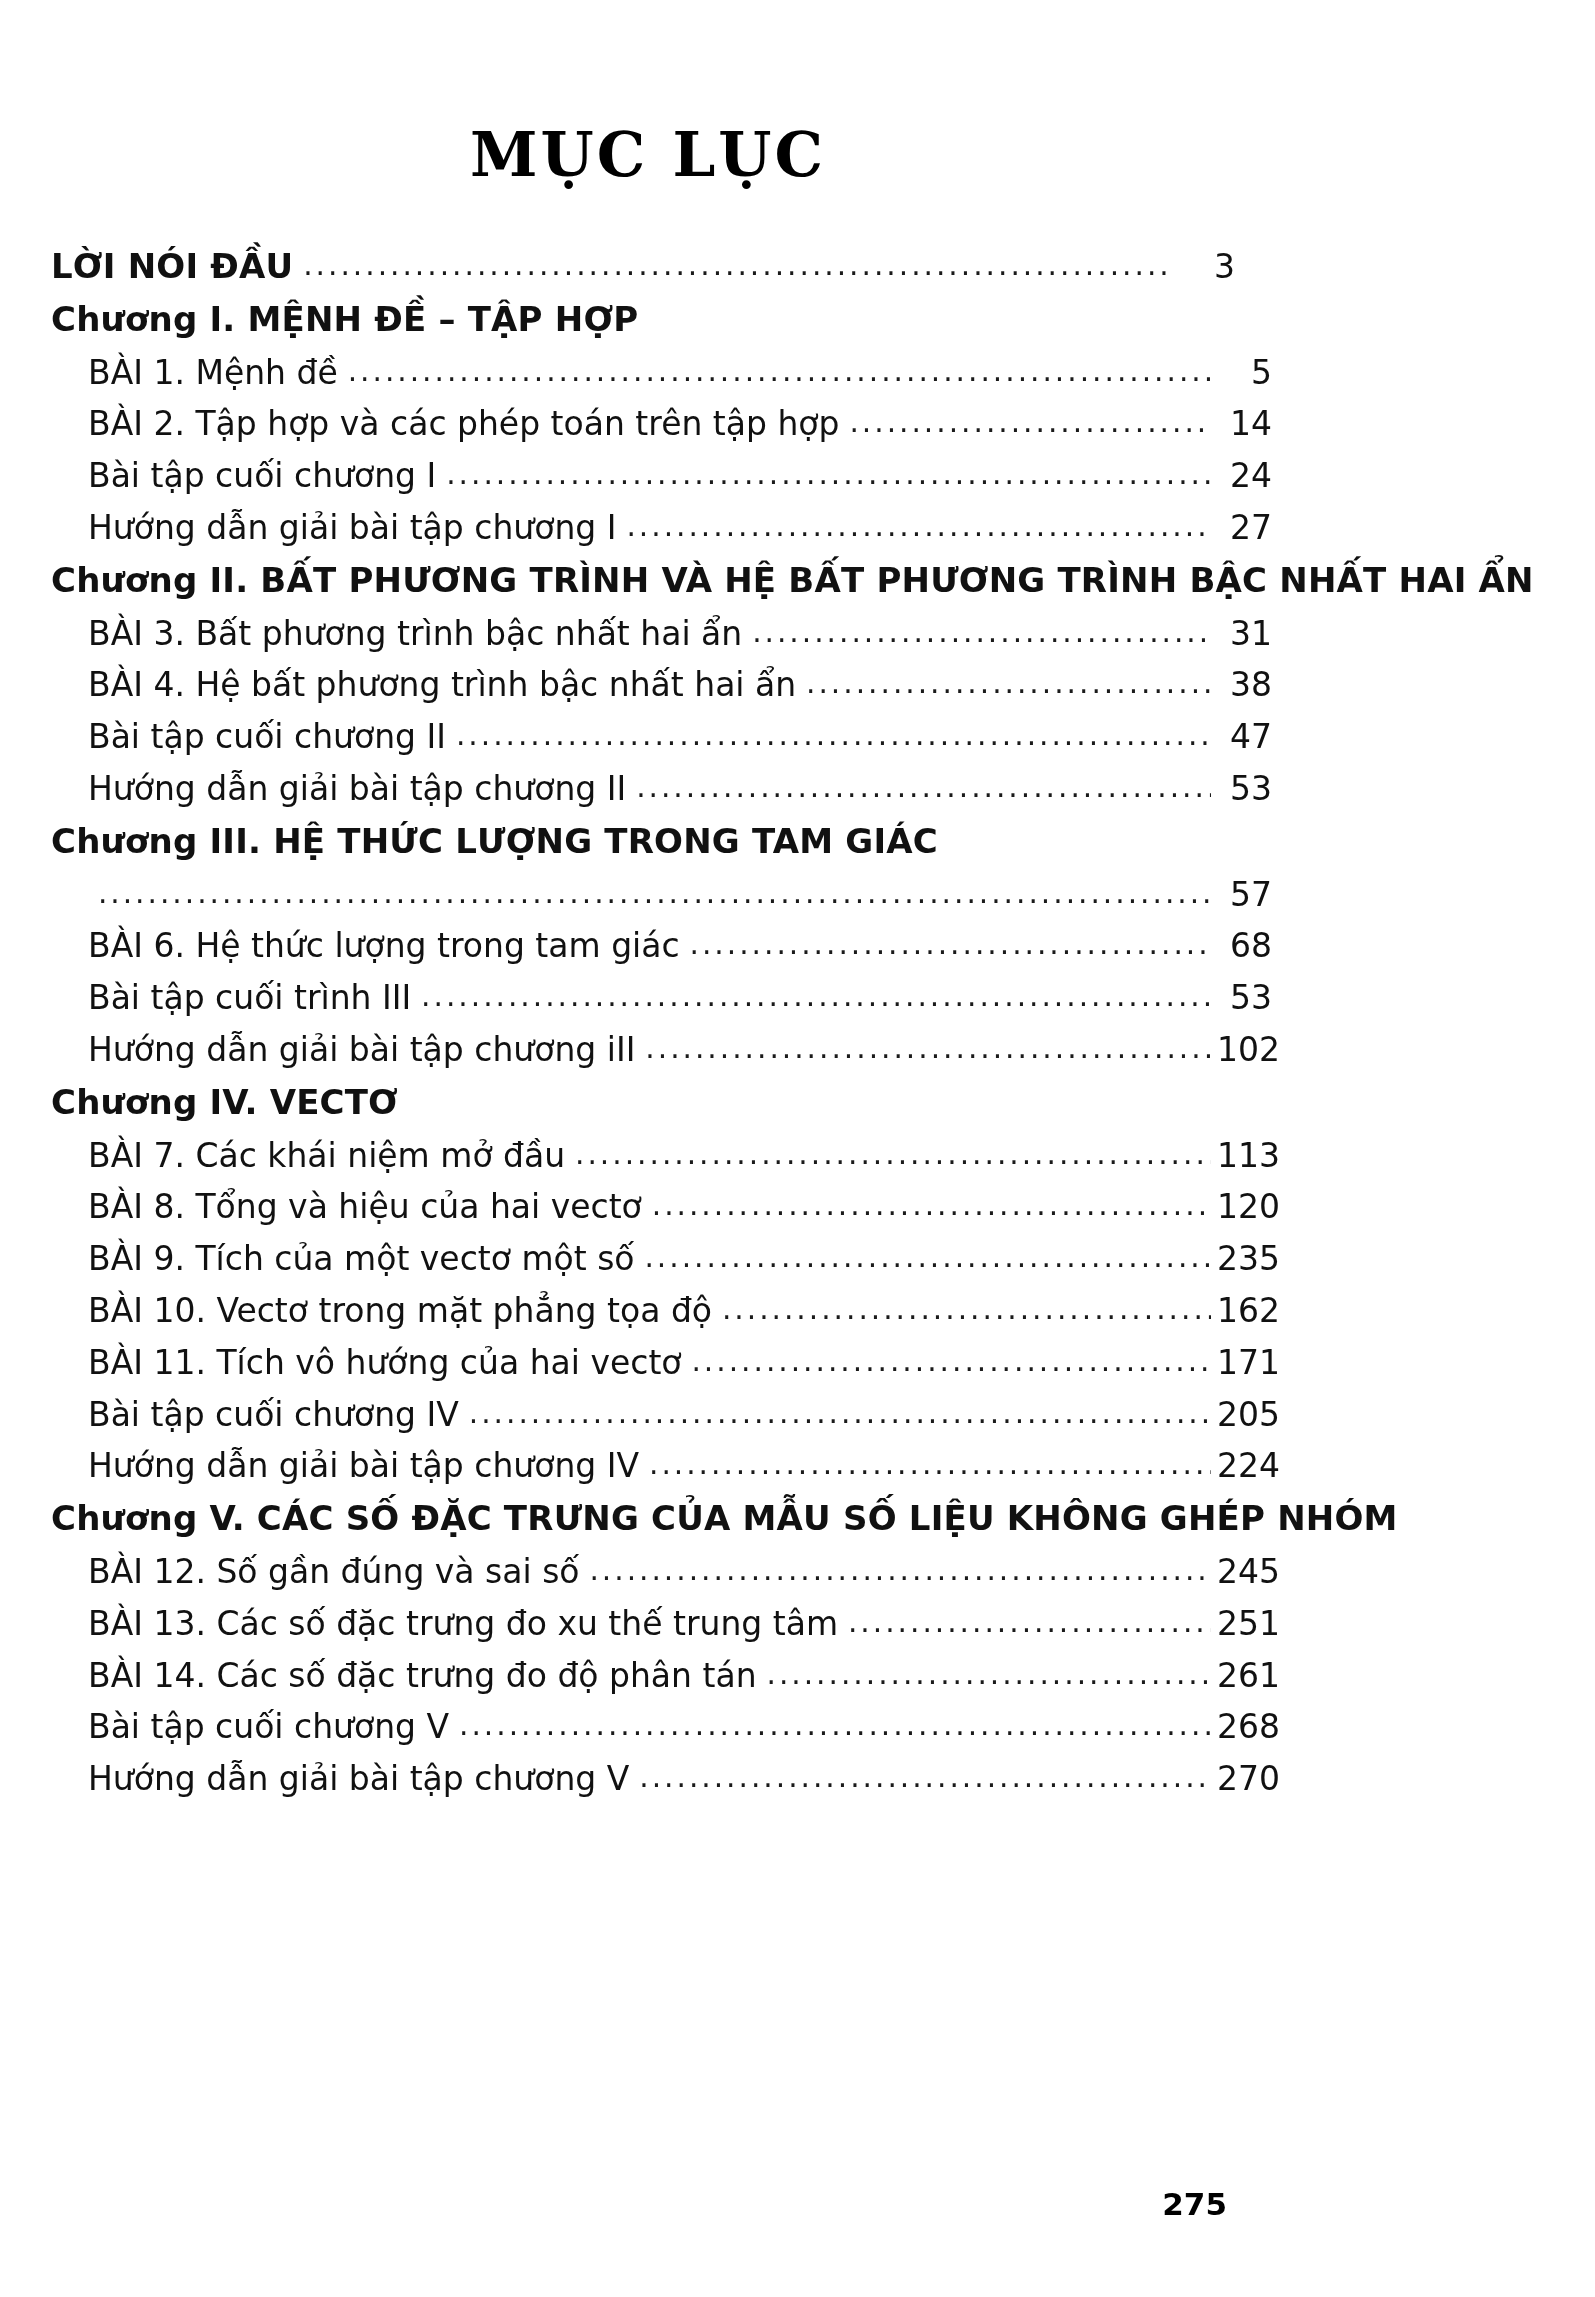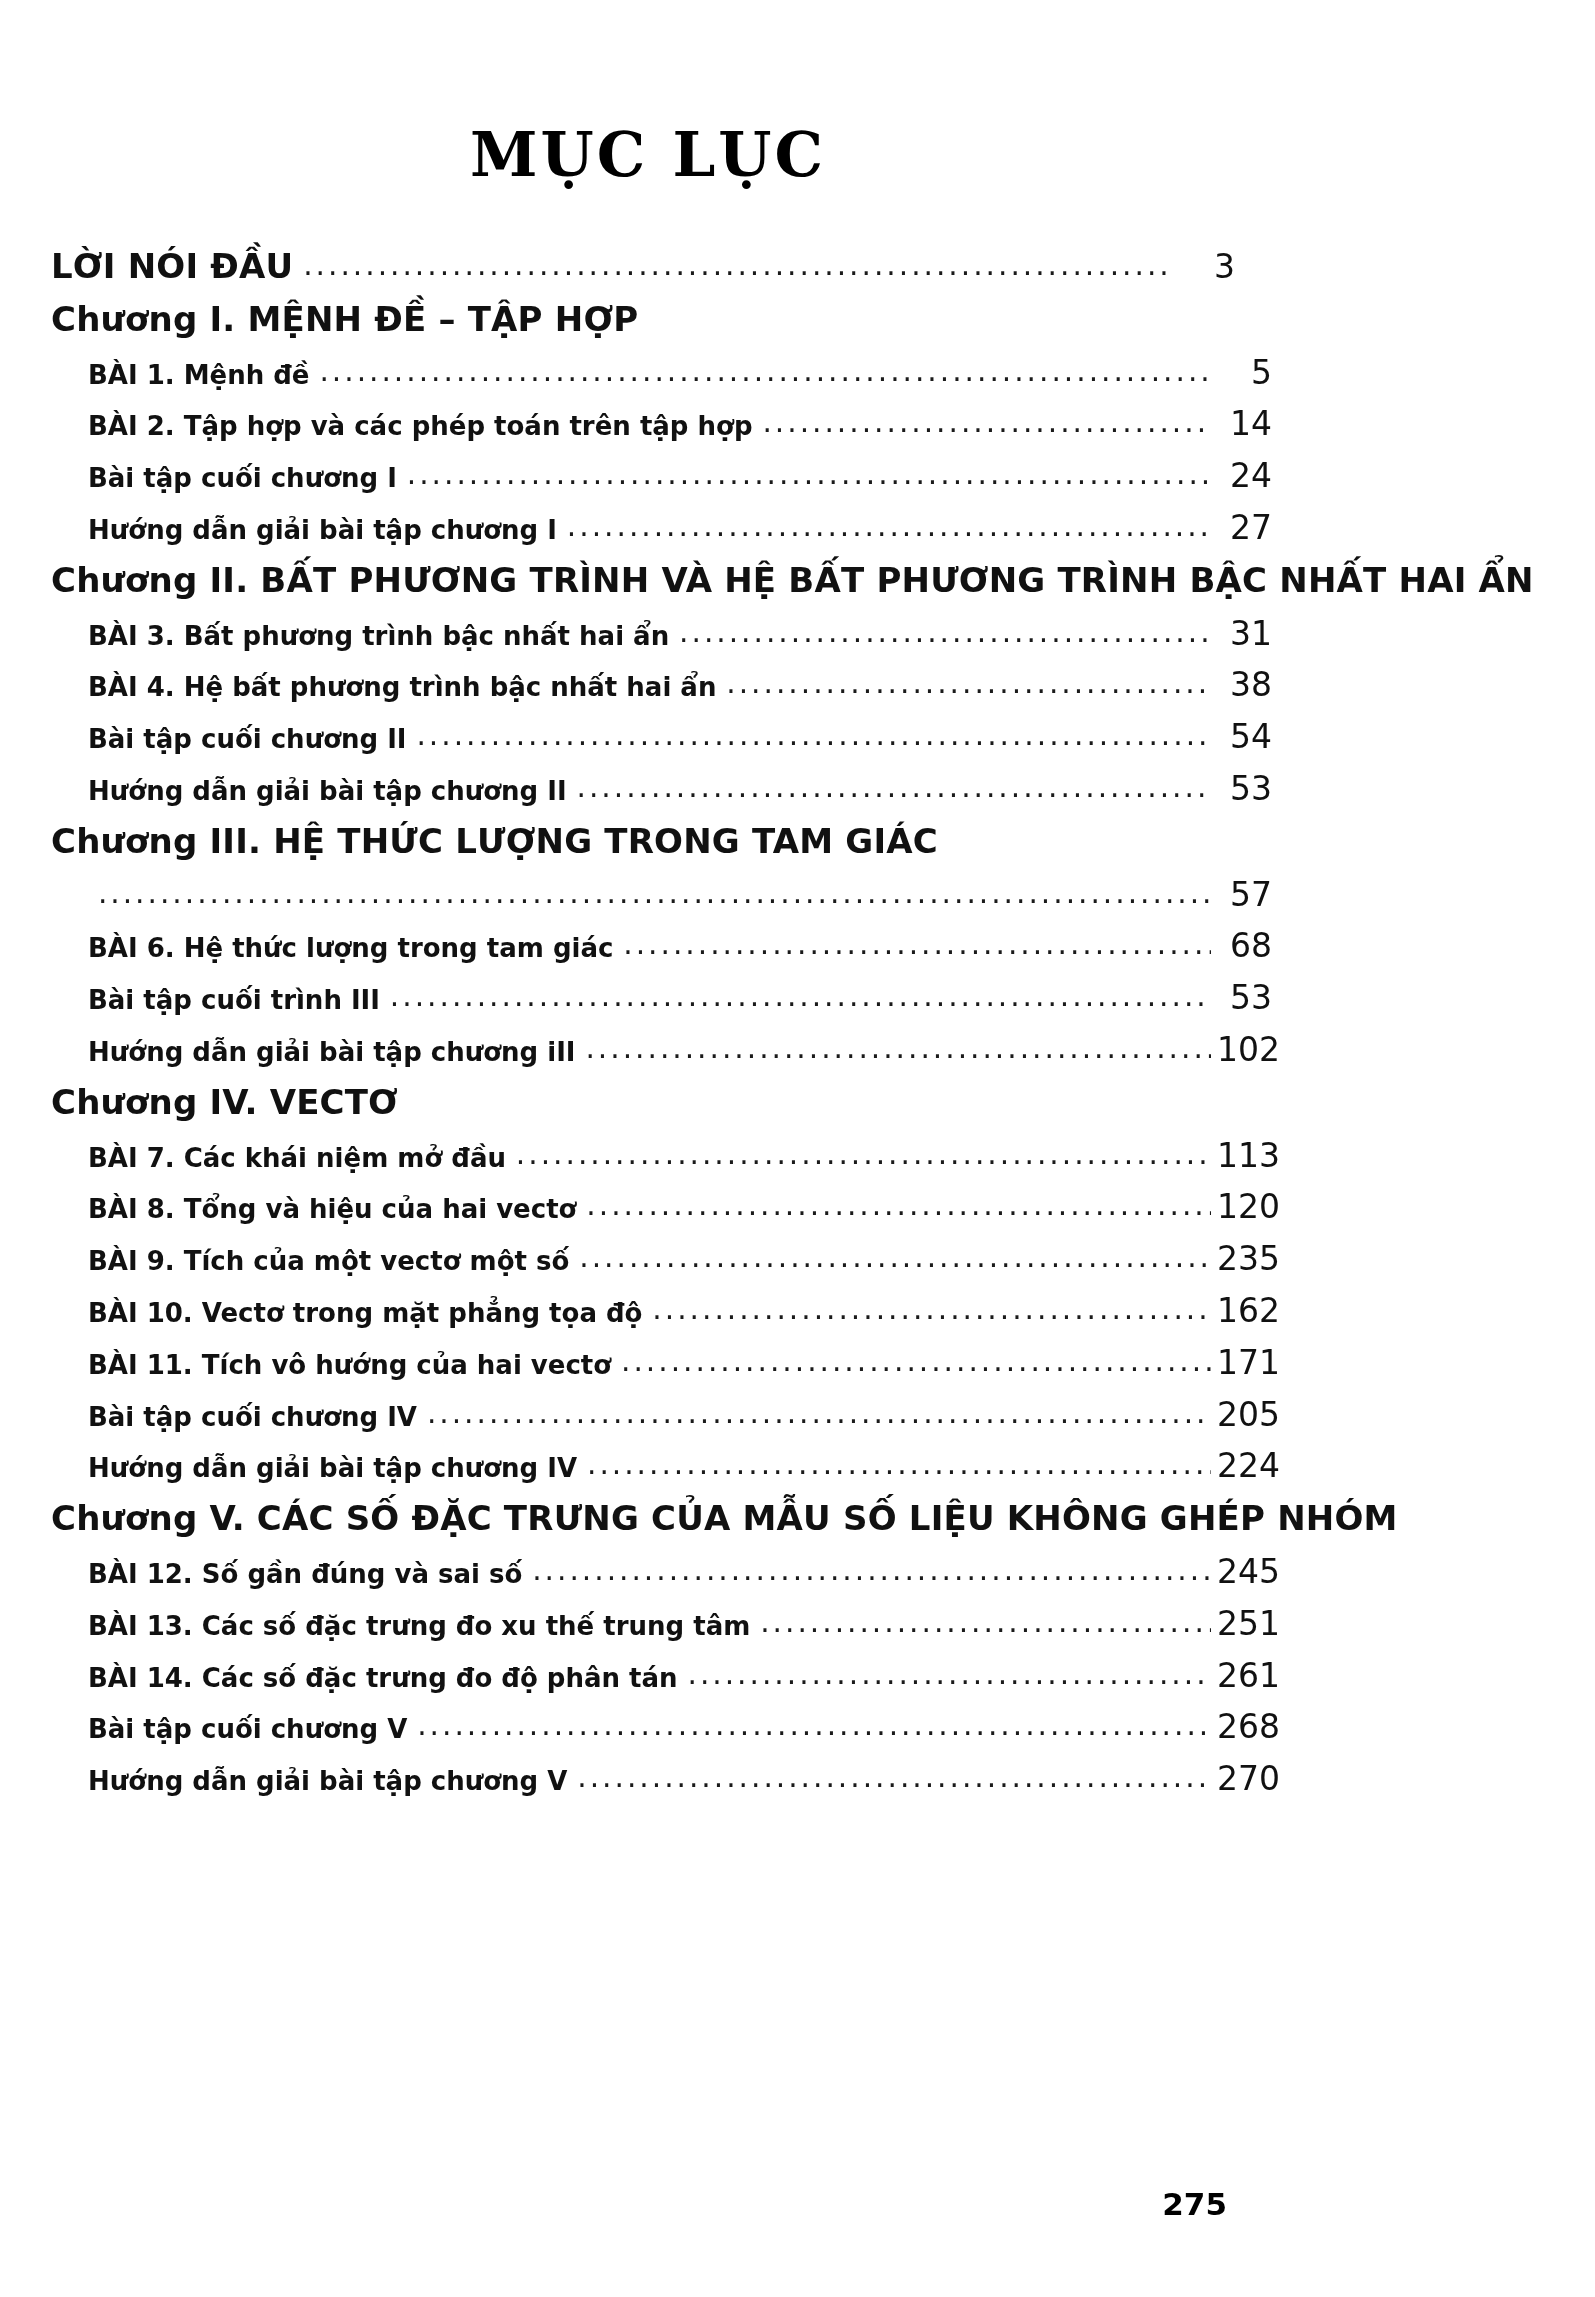--- a/index.html
+++ b/index.html
@@ -43,22 +43,22 @@
     align-items: baseline;
     width: 100%;
     margin-bottom: 12.8px;
   }
   .row.chapter {
     margin-top: 9.9px;
     margin-bottom: 13.8px;
   }
   .label {
     white-space: nowrap;
-    font-size: 26px;
-    font-weight: 700;
+    font-size: 33px;
+    font-weight: 400;
     color: #111;
   }
   .row.preface .label,
   .row.chapter .label {
     font-weight: 700;
     font-size: 34px;
     letter-spacing: 0.2px;
   }
   .row.entry {
     padding-left: 37px;
@@ -145,21 +145,21 @@
         <span class="page-num">31</span>
       </div>
       <div class="row entry">
         <span class="label">BÀI 4. Hệ bất phương trình bậc nhất hai ẩn</span>
         <span class="dots">........................................................................................................................................................</span>
         <span class="page-num">38</span>
       </div>
       <div class="row entry">
         <span class="label">Bài tập cuối chương II</span>
         <span class="dots">........................................................................................................................................................</span>
-        <span class="page-num">54</span>
+        <span class="page-num">47</span>
       </div>
       <div class="row entry">
         <span class="label">Hướng dẫn giải bài tập chương II</span>
         <span class="dots">........................................................................................................................................................</span>
         <span class="page-num">53</span>
       </div>
       <div class="row chapter nodots">
         <span class="label">Chương III. HỆ THỨC LƯỢNG TRONG TAM GIÁC</span>
         <span class="dots">........................................................................................................................................................</span>
         <span class="page-num"></span>

